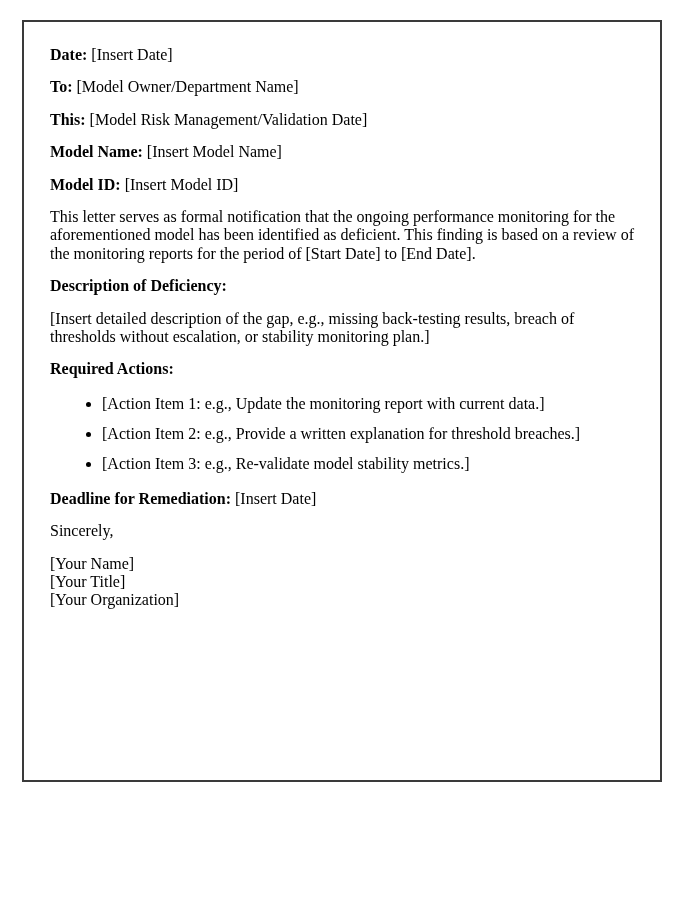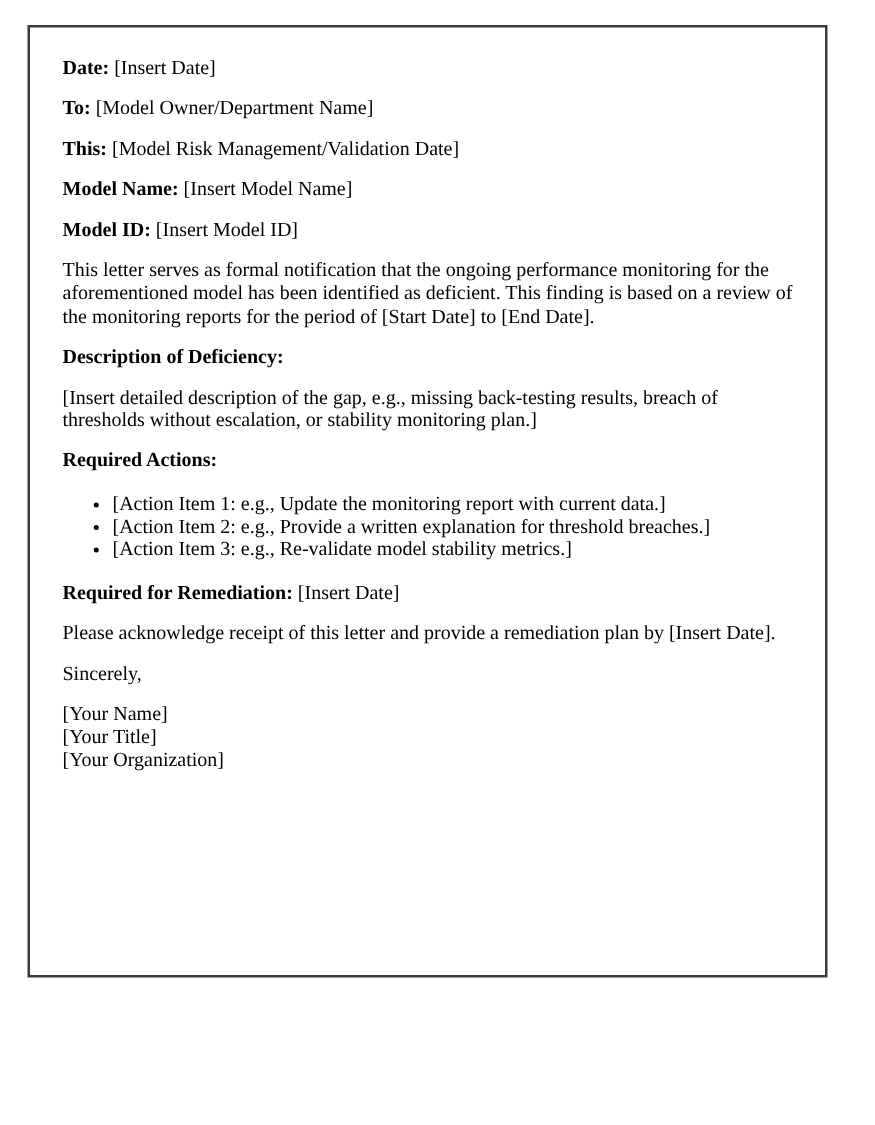--- a/index.html
+++ b/index.html
@@ -24,21 +24,21 @@
     overflow: hidden;
   }
   .letter p {
     margin: 14px 0;
   }
   .letter ul {
     margin: 16px 0;
     padding-left: 40px;
   }
   .letter li {
-    margin: 0;
+    margin: 12px;
   }
   strong, b { font-weight: bold; }
 </style>
 </head>
 <body>
 
 <div class="letter">
 
   <p><strong>Date:</strong> <span>[Insert Date]</span></p>
 
@@ -58,22 +58,21 @@
   <p>[Insert detailed description of the gap, e.g., missing back-testing results, breach of thresholds without escalation, or stability monitoring plan.]</p>
 
   <p><strong>Required Actions:</strong></p>
 
   <ul>
     <li>[Action Item 1: e.g., Update the monitoring report with current data.]</li>
     <li>[Action Item 2: e.g., Provide a written explanation for threshold breaches.]</li>
     <li>[Action Item 3: e.g., Re-validate model stability metrics.]</li>
   </ul>
 
-  <p><strong>Required for Remediation:</strong> <span>[Insert Date]</span></p>
+  <p><strong>Deadline for Remediation:</strong> <span>[Insert Date]</span></p>
 
 
-  <p>Please acknowledge receipt of this letter and provide a remediation plan by [Insert Date].</p>
 
   <p>Sincerely,</p>
 
   <p><span>[Your Name]</span><br><span>[Your Title]</span><br><span>[Your Organization]</span></p>
 
 </div>
 
 </body></html>

